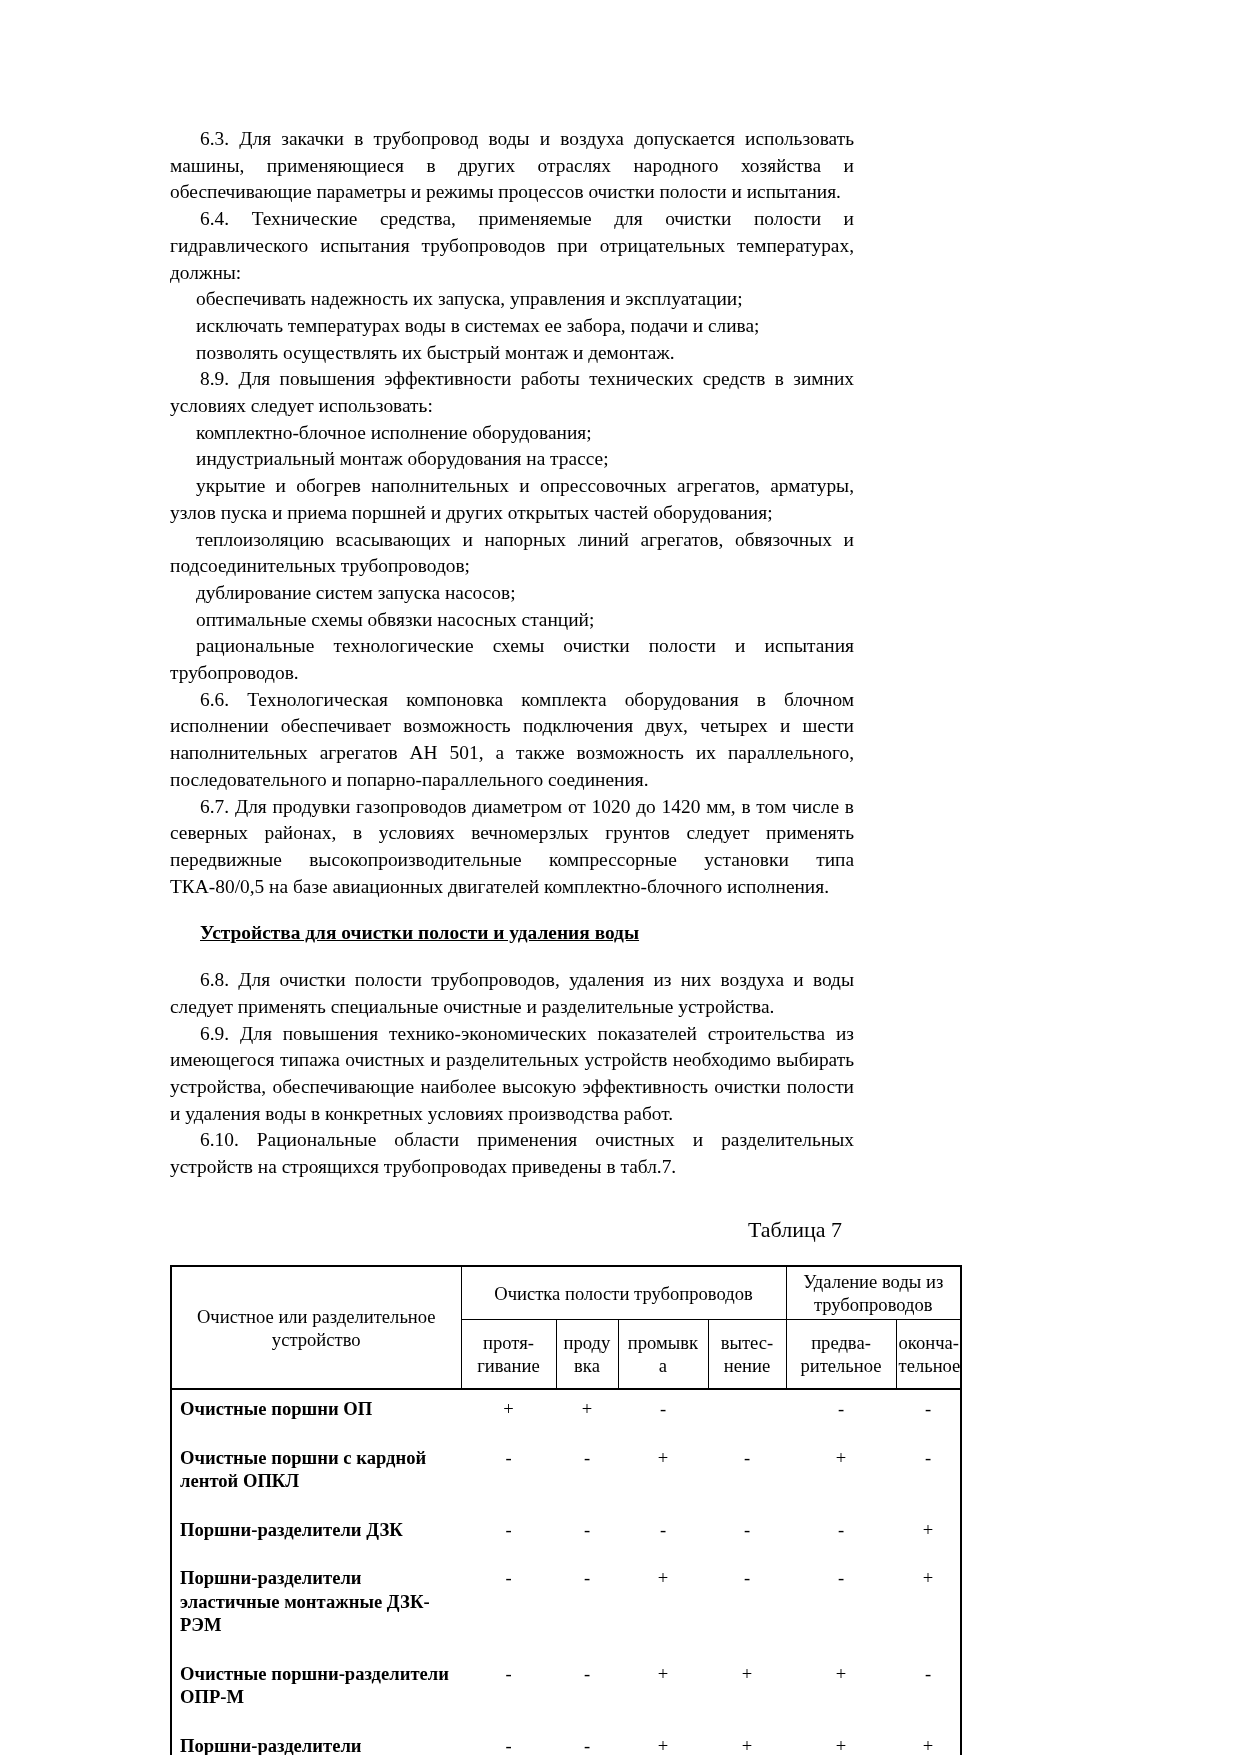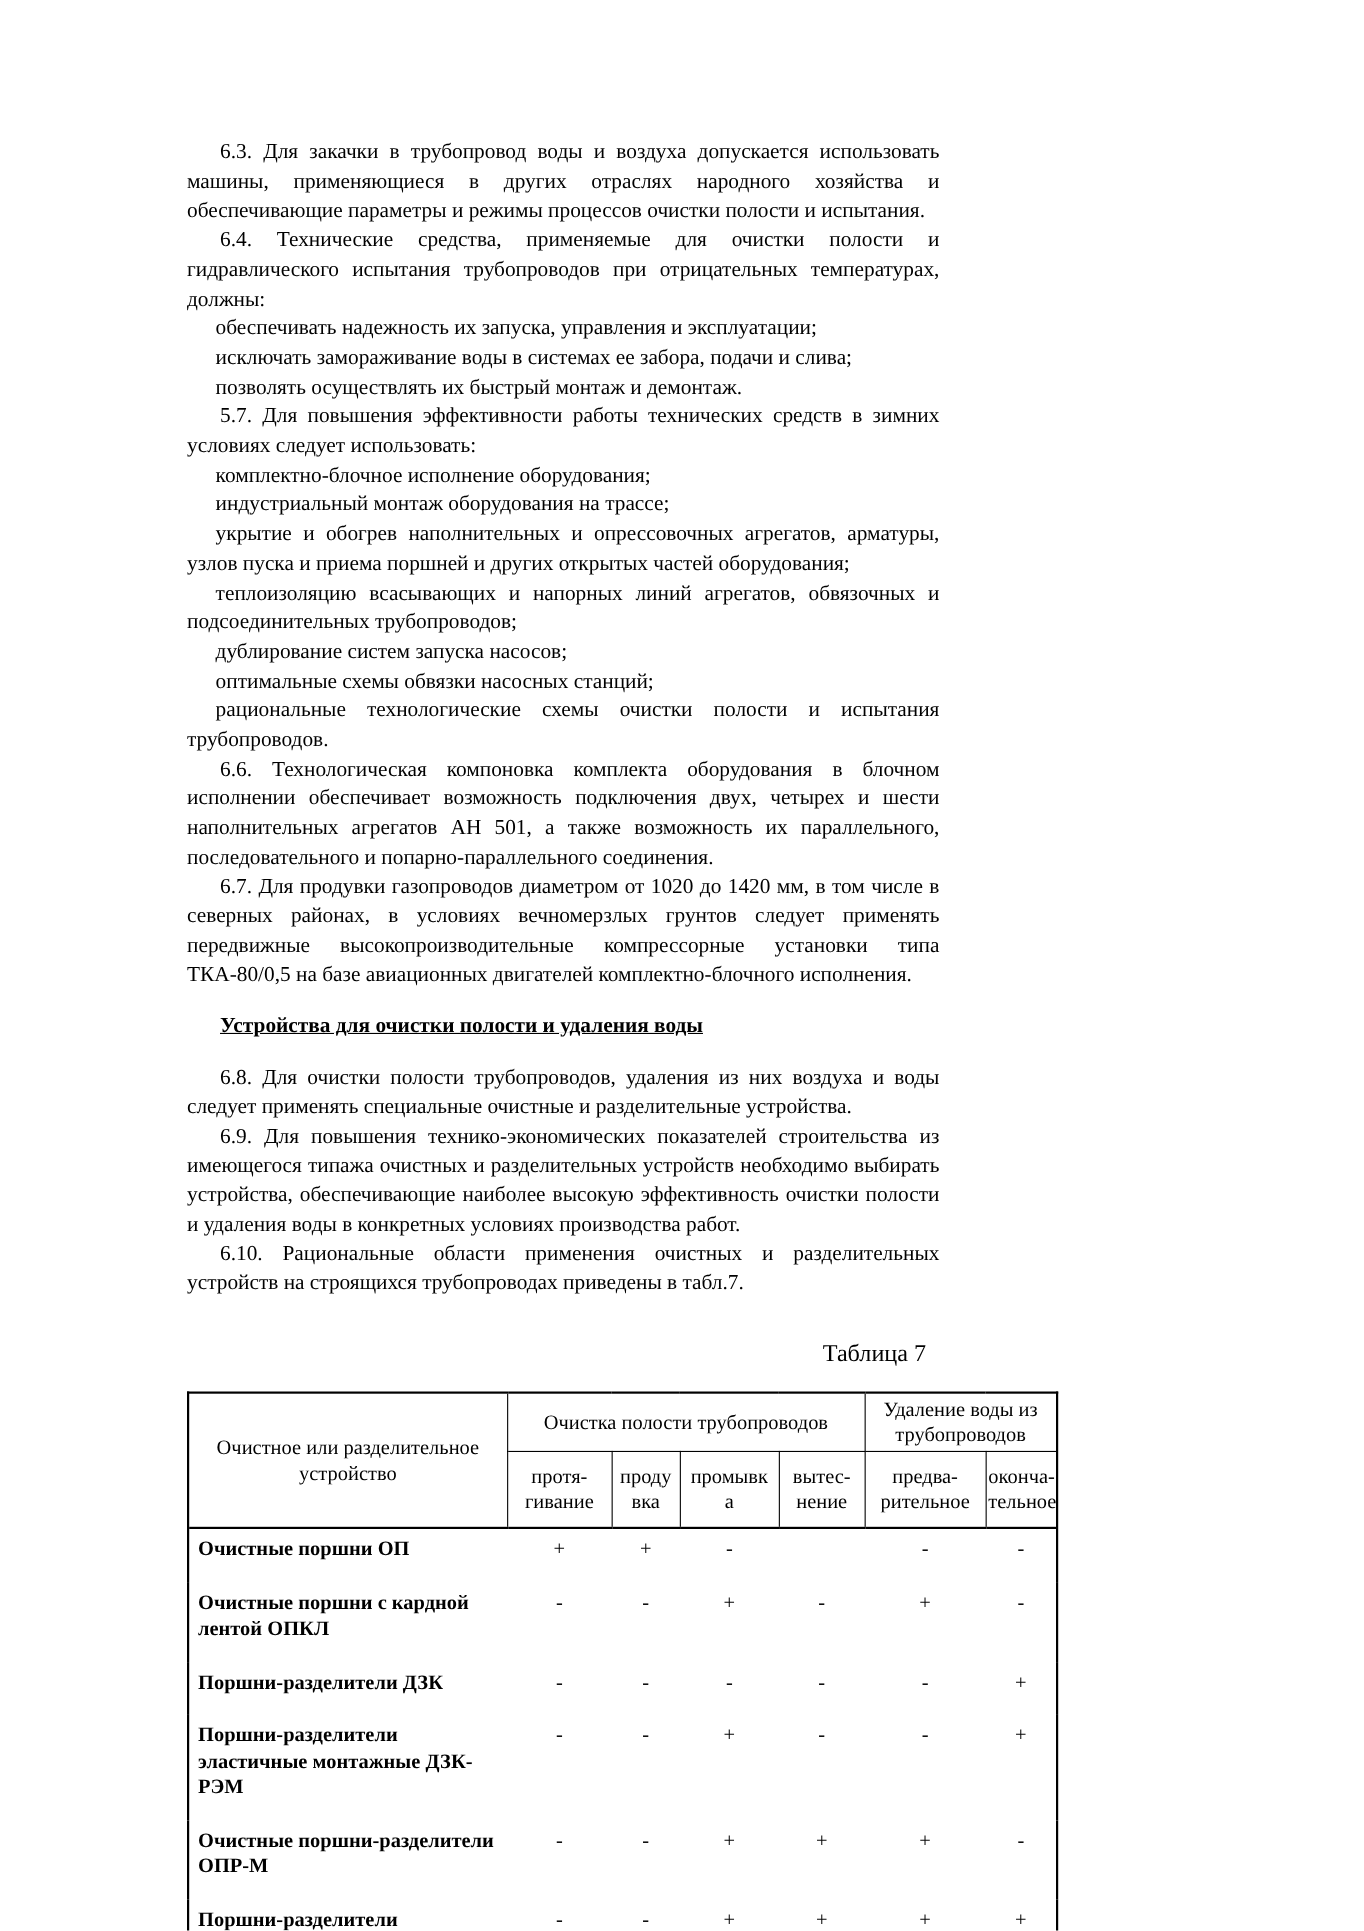--- a/index.html
+++ b/index.html
@@ -133,23 +133,23 @@
   .gap-table-note { height: 36px; }
 </style>
 </head>
 <body>
 
 <div class="page">
 
   <p class="para indent">6.3. Для закачки в трубопровод воды и воздуха допускается использовать машины, применяющиеся в других отраслях народного хозяйства и обеспечивающие параметры и режимы процессов очистки полости и испытания.</p>
   <p class="para indent">6.4. Технические средства, применяемые для очистки полости и гидравлического испытания трубопроводов при отрицательных температурах, должны:</p>
   <p class="para indent-sm">обеспечивать надежность их запуска, управления и эксплуатации;</p>
-  <p class="para indent-sm">исключать замораживание воды в системах ее забора, подачи и слива;</p>
+  <p class="para indent-sm">исключать температурах воды в системах ее забора, подачи и слива;</p>
   <p class="para indent-sm">позволять осуществлять их быстрый монтаж и демонтаж.</p>
-  <p class="para indent">5.7. Для повышения эффективности работы технических средств в зимних условиях следует использовать:</p>
+  <p class="para indent">8.9. Для повышения эффективности работы технических средств в зимних условиях следует использовать:</p>
   <p class="para indent-sm">комплектно-блочное исполнение оборудования;</p>
   <p class="para indent-sm">индустриальный монтаж оборудования на трассе;</p>
   <p class="para indent-sm">укрытие и обогрев наполнительных и опрессовочных агрегатов, арматуры, узлов пуска и приема поршней и других открытых частей оборудования;</p>
   <p class="para indent-sm">теплоизоляцию всасывающих и напорных линий агрегатов, обвязочных и подсоединительных трубопроводов;</p>
   <p class="para indent-sm">дублирование систем запуска насосов;</p>
   <p class="para indent-sm">оптимальные схемы обвязки насосных станций;</p>
   <p class="para indent-sm">рациональные технологические схемы очистки полости и испытания трубопроводов.</p>
   <p class="para indent">6.6. Технологическая компоновка комплекта оборудования в блочном исполнении обеспечивает возможность подключения двух, четырех и шести наполнительных агрегатов АН 501, а также возможность их параллельного, последовательного и попарно-параллельного соединения.</p>
   <p class="para indent">6.7. Для продувки газопроводов диаметром от 1020  до 1420 мм, в том числе в северных районах, в условиях вечномерзлых грунтов следует применять передвижные высокопроизводительные компрессорные установки типа ТКА-80/0,5 на базе авиационных двигателей комплектно-блочного исполнения.</p>
 

